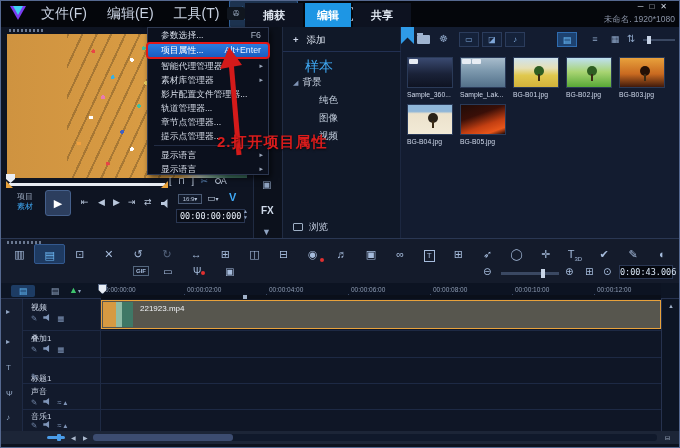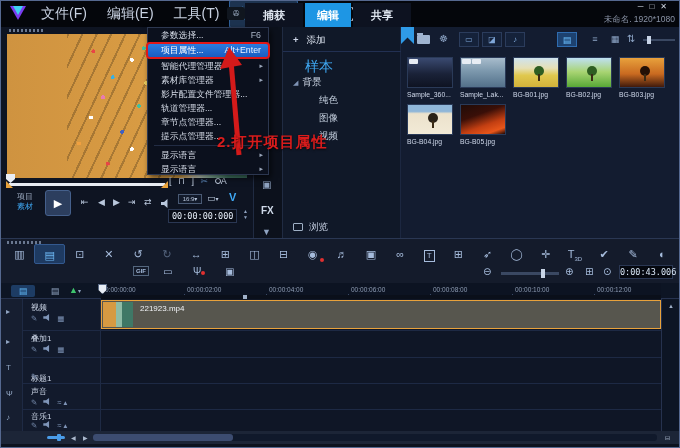--- a/index.html
+++ b/index.html
@@ -65,21 +65,21 @@
   .modes .m1 { color:#98a6bc; } .modes .m2 { color:#3fa9f5; }
   .playbtn { position:absolute; left:44px; top:163px; width:26px; height:26px; background:#2c3e5e;
       border:1px solid #45608c; border-radius:3px; color:#fff; font-size:11px; text-align:center; line-height:24px; }
   .tico { position:absolute; top:170px; color:#b9c7dc; font-size:9px; }
   .spk { display:inline-block; width:9px; height:9px; background:#b9c7dc;
       clip-path:polygon(0 33%,34% 33%,72% 0,72% 100%,34% 67%,0 67%); }
   .aspectbox { position:absolute; left:177px; top:167px; width:24px; height:10px; border:1px solid #4a5a74;
       color:#b9c7dc; font-size:6px; text-align:center; line-height:8px; background:#121a2a; }
   .snapbox { position:absolute; left:206px; top:166px; color:#b9c7dc; font-size:9px; }
   .vmark { position:absolute; left:228px; top:164px; color:#3fa9f5; font-weight:bold; font-size:11px; }
-  .ptc { position:absolute; left:167px; top:182px; background:#0a0e18; border:1px solid #2a3753;
+  .ptc { position:absolute; left:175px; top:182px; background:#0a0e18; border:1px solid #2a3753;
       color:#e8f0fa; font-family:"DejaVu Sans Mono",monospace; font-size:8.5px; padding:1px 3px; }
   .stepper { position:absolute; left:242px; top:181px; color:#8fa3c0; font-size:5px; line-height:6px; text-align:center; }
 
   
   .fxrail { position:absolute; left:252px; top:26px; width:30px; height:211px; background:#0c111c;
       border-left:1px solid #202b42; border-right:1px solid #202b42; text-align:center; }
   .fxrail .mlib { position:absolute; left:8px; top:152px; color:#8fa3c0; font-size:10px; }
   .fxrail .fx { position:absolute; left:7px; top:178px; color:#cfd9e8; font-weight:bold; font-size:10px; }
   .fxrail .dn { position:absolute; left:8px; top:200px; color:#8fa3c0; font-size:9px; }
 

